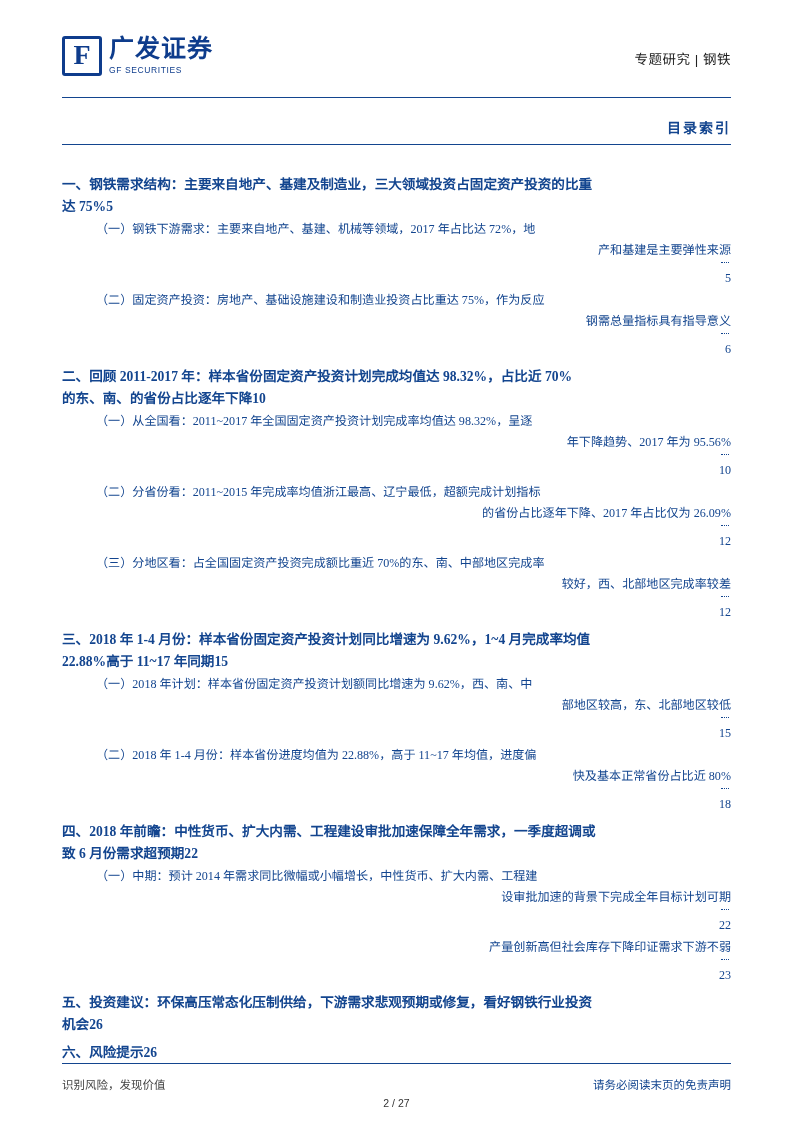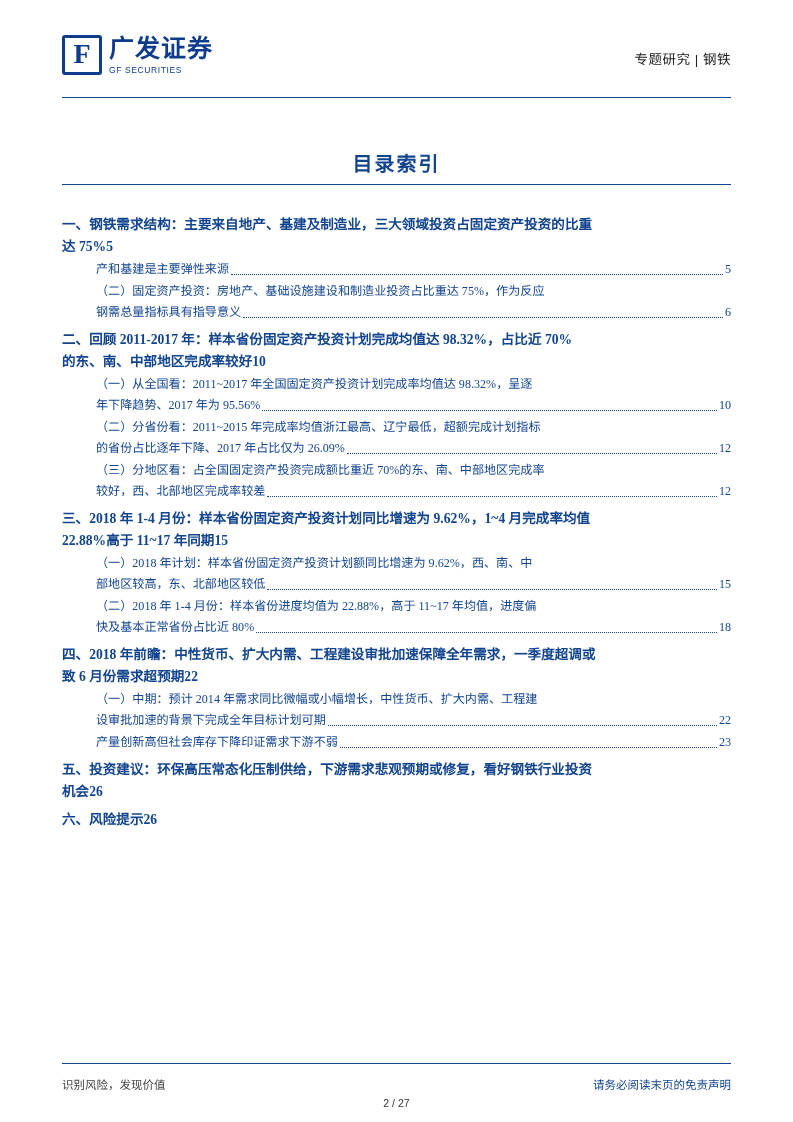--- a/index.html
+++ b/index.html
@@ -28,21 +28,21 @@
     position: relative;
     height: 96px;
     padding-top: 34px;
     box-sizing: border-box;
   }
   .logo-wrap {
     position: absolute;
     left: 0;
     top: 34px;
     display: flex;
-    align-items: center;
+    align-items: flex-end;
   }
   .logo-mark {
     width: 40px;
     height: 40px;
     border: 3px solid #0e3c8c;
     box-sizing: border-box;
     border-radius: 3px;
     position: relative;
     margin-right: 7px;
   }
@@ -89,24 +89,24 @@
   .header-rule {
     position: absolute;
     left: 0;
     right: 0;
     top: 97px;
     border-top: 1.6px solid #13458f;
   }
 
   
   .toc-title {
-    text-align: center;
-    margin-top: 52px;
-    font-family: "Liberation Serif", "DejaVu Serif", serif;
-    font-size: 20px;
+    text-align: right;
+    margin-top: 21px;
+    font-family: "Liberation Serif", "DejaVu Serif", serif;
+    font-size: 14px;
     font-weight: bold;
     color: #13458f;
     letter-spacing: 2px;
   }
   .title-rule {
     margin: 7px auto 0 auto;
     width: 100%;
     border-top: 1.4px solid #13458f;
   }
 
@@ -130,21 +130,21 @@
   
   .lvl2-block {
     margin-left: 34px;
     font-size: 12.1px;
     line-height: 21px;
     font-family: "Liberation Serif", "DejaVu Serif", serif;
     color: #13458f;
     margin-top: 1px;
   }
   .lvl2-block .line { display: block; }
-  .lvl2-block .lastline { display: flex; align-items: flex-end; }
+  .lvl2-block .lastline { display: flex; align-items: flex-end; flex-direction: column; }
   .lvl2-block .dots {
     flex: 1 1 auto;
     border-bottom: 1.3px dotted #13458f;
     margin: 0 2px 5px 2px;
     height: 1px;
     min-width: 8px;
   }
   .lvl2-block .pg { white-space: nowrap; }
 
   
@@ -202,38 +202,39 @@
   <div class="toc" id="toc-list">
       <div class="lvl1-block">
         <div class="line1"><span class="txt">一、钢铁需求结构：主要来自地产、基建及制造业，三大领域投资占固定资产投资的比重</span></div>
         <div class="line2">
           <span class="txt">达 75%</span>
           <span class="dots"></span>
           <span class="pg">5</span>
         </div>
       </div>
       <div class="lvl2-block">
+        <div class="line"><span class="txt">（一）钢铁下游需求：主要来自地产、基建、机械等领域，2017 年占比达 72%，地</span></div>
         <div class="lastline">
           <span class="txt">产和基建是主要弹性来源</span>
           <span class="dots"></span>
           <span class="pg">5</span>
         </div>
       </div>
       <div class="lvl2-block">
         <div class="line"><span class="txt">（二）固定资产投资：房地产、基础设施建设和制造业投资占比重达 75%，作为反应</span></div>
         <div class="lastline">
           <span class="txt">钢需总量指标具有指导意义</span>
           <span class="dots"></span>
           <span class="pg">6</span>
         </div>
       </div>
       <div class="lvl1-block">
         <div class="line1"><span class="txt">二、回顾 2011-2017 年：样本省份固定资产投资计划完成均值达 98.32%，占比近 70%</span></div>
         <div class="line2">
-          <span class="txt">的东、南、中部地区完成率较好</span>
+          <span class="txt">的东、南、的省份占比逐年下降</span>
           <span class="dots"></span>
           <span class="pg">10</span>
         </div>
       </div>
       <div class="lvl2-block">
         <div class="line"><span class="txt">（一）从全国看：2011~2017 年全国固定资产投资计划完成率均值达 98.32%，呈逐</span></div>
         <div class="lastline">
           <span class="txt">年下降趋势、2017 年为 95.56%</span>
           <span class="dots"></span>
           <span class="pg">10</span>

